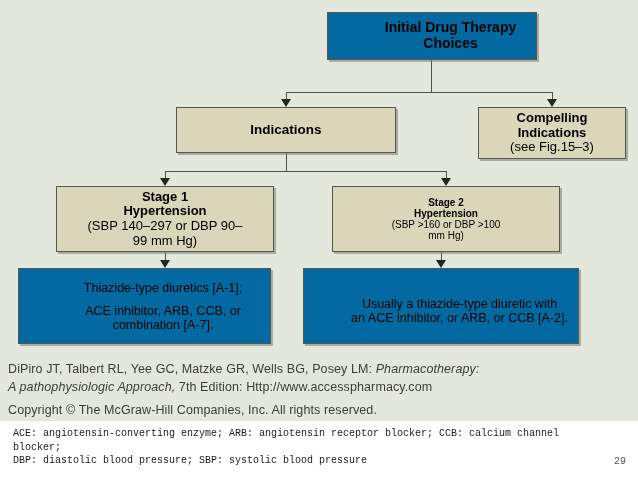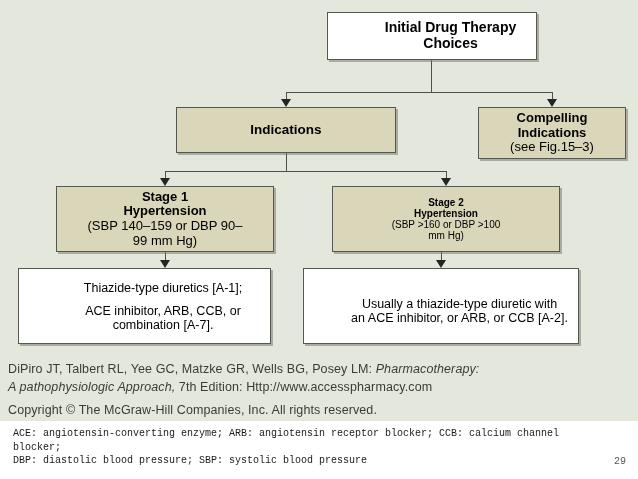--- a/index.html
+++ b/index.html
@@ -32,21 +32,21 @@
     border: 1px solid #55584f;
     box-shadow: 2px 2px 0 rgba(120,124,112,0.55);
     display: flex;
     flex-direction: column;
     align-items: center;
     justify-content: center;
     text-align: center;
     color: #000000;
     line-height: 1.12;
   }
-  .fbox.white { background: #ffffff; padding-left: 37px; }
+  .fbox.white { background: #0369a1; padding-left: 37px; }
   .fbox.tan   { background: #d9d6ba; }
 
   .bold-line   { font-weight: bold; }
   .normal-line { font-weight: normal; }
 
   
   #box-initial {
     left: 327px; top: 12px; width: 210px; height: 48px;
     font-size: 14px; font-weight: bold;
   }
@@ -167,21 +167,21 @@
 
   <div class="fbox tan" id="box-compelling">
     <span class="bold-line">Compelling</span>
     <span class="bold-line">Indications</span>
     <span class="normal-line">(see Fig.15–3)</span>
   </div>
 
   <div class="fbox tan" id="box-stage1">
     <span class="bold-line">Stage 1</span>
     <span class="bold-line">Hypertension</span>
-    <span class="normal-line">(SBP 140–159 or DBP 90–</span>
+    <span class="normal-line">(SBP 140–297 or DBP 90–</span>
     <span class="normal-line">99 mm Hg)</span>
   </div>
 
   <div class="fbox tan" id="box-stage2">
     <span class="bold-line">Stage 2</span>
     <span class="bold-line">Hypertension</span>
     <span class="normal-line">(SBP &gt;160 or DBP &gt;100</span>
     <span class="normal-line">mm Hg)</span>
   </div>
 

